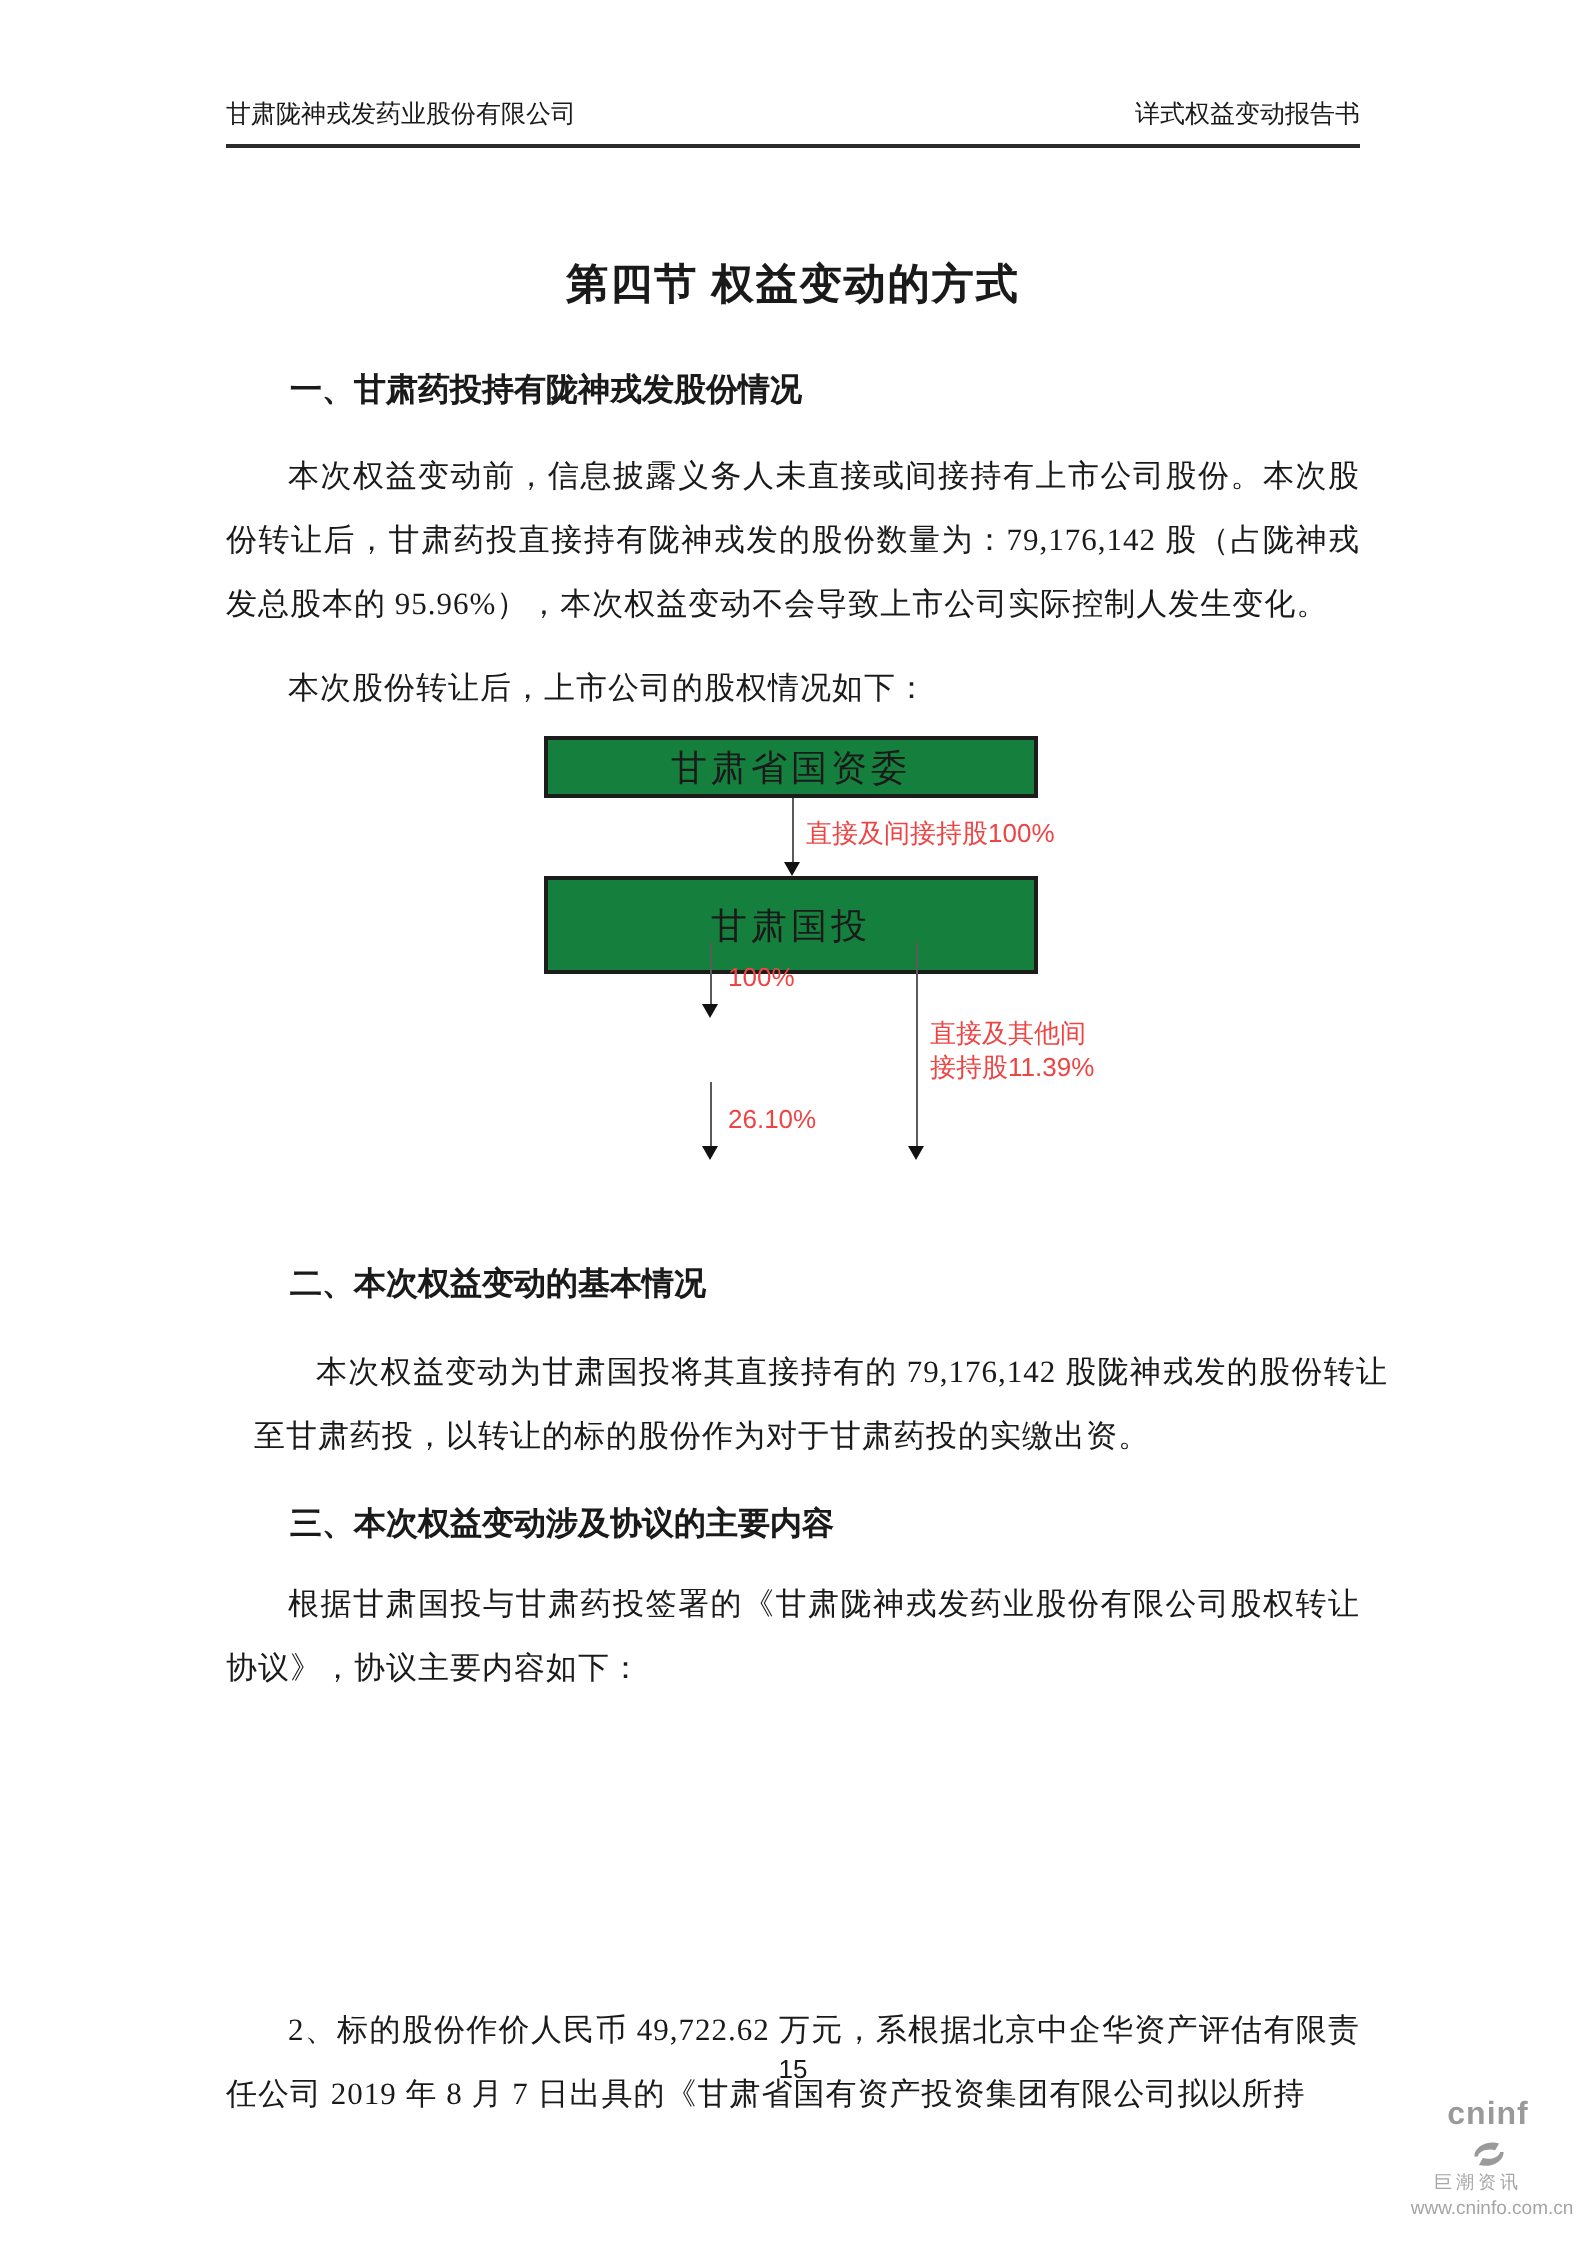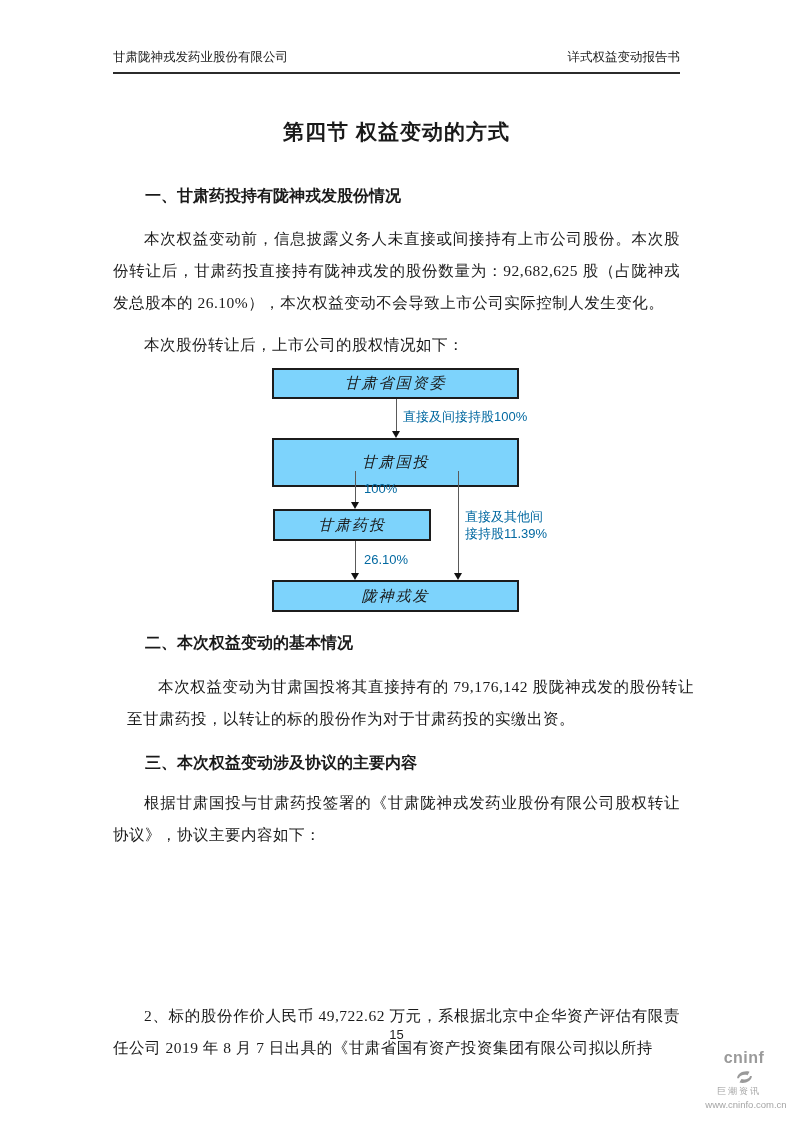--- a/index.html
+++ b/index.html
@@ -16,21 +16,21 @@
   .header{
     position:absolute;left:113px;top:48px;width:567px;
     display:flex;justify-content:space-between;align-items:flex-end;
     font-size:12.5px;line-height:18px;
     padding-bottom:6px;
     border-bottom:2px solid #2b2b2b;
   }
   
   .main{position:absolute;left:113px;top:0;width:567px;height:1122px;}
   .doc-title{
-    position:absolute;left:0;top:115px;width:567px;
+    position:absolute;left:0;top:126px;width:567px;
     text-align:center;font-size:21px;font-weight:bold;line-height:34px;
     font-family:"Liberation Sans","DejaVu Sans",sans-serif;
     letter-spacing:1px;
   }
   .sec-heading{
     position:absolute;left:0;width:567px;
     font-size:16px;font-weight:bold;line-height:24px;
     font-family:"Liberation Sans","DejaVu Sans",sans-serif;
     text-indent:2em;
   }
@@ -46,23 +46,23 @@
   .p-s1-1{top:223px;}
   .p-s1-2{top:329px;}
   .p-s2-1{top:671px;margin-left:14px;}
   .p-s3-1{top:787px;}
   .p-s3-2{top:859px;}
   .p-s3-3{top:964px;margin-top:36px;}
   
   .org-chart{position:absolute;left:0;top:368px;width:567px;height:246px;}
   .node{
     position:absolute;box-sizing:border-box;
-    border:2px solid #1c1c1c;background:#7dd3fc;
+    border:2px solid #1c1c1c;background:#15803d;
     display:flex;align-items:center;justify-content:center;
-    font-size:15px;letter-spacing:2px;font-style:italic;
+    font-size:18px;letter-spacing:2px;
   }
   .node-1{left:159px;top:0;width:247px;height:31px;}
   .node-2{left:159px;top:70px;width:247px;height:49px;}
   .node-3{left:160px;top:141px;width:158px;height:32px;}
   .node-4{left:159px;top:212px;width:247px;height:32px;}
   .vline{position:absolute;width:0;border-left:1px solid #5a5a5a;}
   .line-e1{left:283px;top:31px;height:32px;}
   .line-e2{left:242px;top:103px;height:31px;}
   .line-e3{left:242px;top:173px;height:32px;}
   .line-e4{left:345px;top:103px;height:102px;}
@@ -70,21 +70,21 @@
     position:absolute;width:0;height:0;
     border-left:4px solid transparent;border-right:4px solid transparent;
     border-top:7px solid #111;
   }
   .ah-e1{left:279px;top:63px;}
   .ah-e2{left:238px;top:134px;}
   .ah-e3{left:238px;top:205px;}
   .ah-e4{left:341px;top:205px;}
   .edge-label{
     position:absolute;
-    font-size:13px;line-height:17px;color:#0369a1;
+    font-size:13px;line-height:17px;color:#ef4444;
     font-family:"Liberation Sans","DejaVu Sans",sans-serif;
     white-space:nowrap;
   }
   .el-1{left:290px;top:40px;}
   .el-2{left:251px;top:112px;}
   .el-3{left:251px;top:183px;}
   .el-4{left:352px;top:140px;width:86px;white-space:normal;}
   
   .page-number{
     position:absolute;left:0;top:1022px;width:567px;
@@ -111,44 +111,42 @@
   <div class="header">
     <span>甘肃陇神戎发药业股份有限公司</span>
     <span>详式权益变动报告书</span>
   </div>
 
   <div class="main">
 
     <div class="doc-title">第四节 权益变动的方式</div>
 
     <div class="sec-heading h-one">一、甘肃药投持有陇神戎发股份情况</div>
-    <div class="para p-s1-1">本次权益变动前，信息披露义务人未直接或间接持有上市公司股份。本次股份转让后，甘肃药投直接持有陇神戎发的股份数量为：92,682,625 股（占陇神戎发总股本的 26.10%），本次权益变动不会导致上市公司实际控制人发生变化。</div>
+    <div class="para p-s1-1">本次权益变动前，信息披露义务人未直接或间接持有上市公司股份。本次股份转让后，甘肃药投直接持有陇神戎发的股份数量为：79,176,142 股（占陇神戎发总股本的 95.96%），本次权益变动不会导致上市公司实际控制人发生变化。</div>
     <div class="para p-s1-2">本次股份转让后，上市公司的股权情况如下：</div>
 
     <div class="org-chart">
       <div class="node node-1">甘肃省国资委</div>
       <div class="vline line-e1"></div>
       <div class="arrowhead ah-e1"></div>
       <div class="edge-label el-1">直接及间接持股100%</div>
 
       <div class="node node-2">甘肃国投</div>
       <div class="vline line-e2"></div>
       <div class="arrowhead ah-e2"></div>
       <div class="edge-label el-2">100%</div>
 
-      <div class="node node-3">甘肃药投</div>
       <div class="vline line-e3"></div>
       <div class="arrowhead ah-e3"></div>
       <div class="edge-label el-3">26.10%</div>
 
       <div class="vline line-e4"></div>
       <div class="arrowhead ah-e4"></div>
       <div class="edge-label el-4">直接及其他间接持股11.39%</div>
 
-      <div class="node node-4">陇神戎发</div>
     </div>
 
     <div class="sec-heading h-two">二、本次权益变动的基本情况</div>
     <div class="para p-s2-1">本次权益变动为甘肃国投将其直接持有的 79,176,142 股陇神戎发的股份转让至甘肃药投，以转让的标的股份作为对于甘肃药投的实缴出资。</div>
 
     <div class="sec-heading h-three">三、本次权益变动涉及协议的主要内容</div>
     <div class="para p-s3-1">根据甘肃国投与甘肃药投签署的《甘肃陇神戎发药业股份有限公司股权转让协议》，协议主要内容如下：</div>
     <div class="para p-s3-3">2、标的股份作价人民币 49,722.62 万元，系根据北京中企华资产评估有限责任公司 2019 年 8 月 7 日出具的《甘肃省国有资产投资集团有限公司拟以所持</div>
 
     <div class="page-number">15</div>

